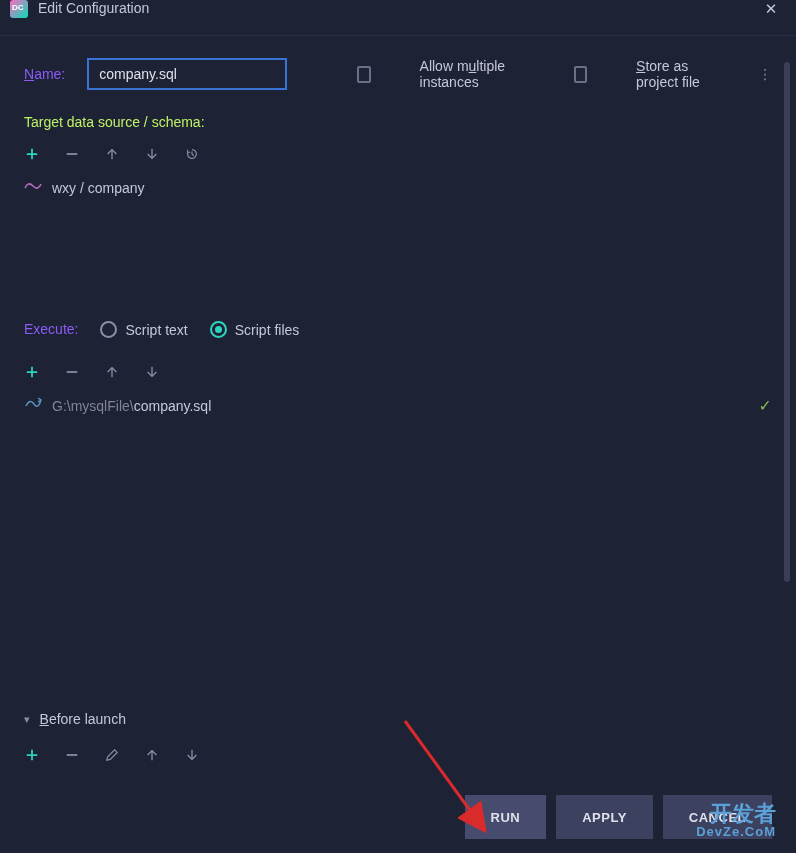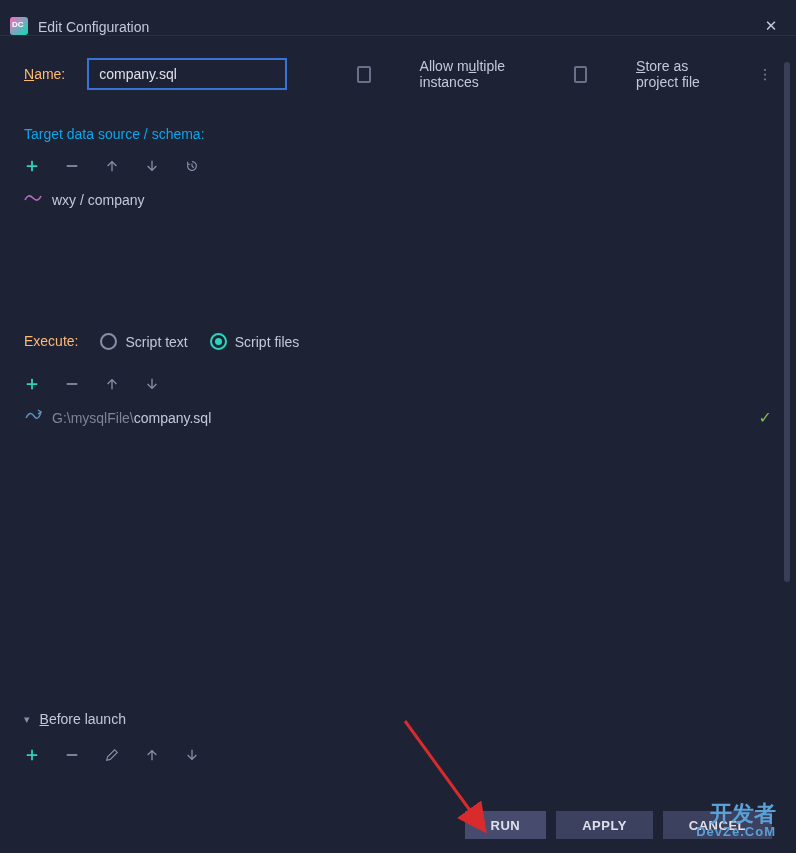--- a/index.html
+++ b/index.html
@@ -7,56 +7,56 @@
   width: 796px; height: 853px;
   background: #1e2235;
   color: #c5c8d9;
   font-family: -apple-system, "Segoe UI", Arial, sans-serif;
   font-size: 14px;
   overflow: hidden;
   position: relative;
 }
 .titlebar {
   height: 36px;
-  display: flex; align-items: flex-end;
+  display: flex; align-items: flex-start;
   padding: 0 10px;
   border-bottom: 1px solid #2a2e42;
 }
 .app-icon {
   width: 18px; height: 18px;
   background: linear-gradient(135deg, #ff6ac1 0%, #00e0b8 100%);
   border-radius: 3px;
   margin-right: 10px;
   position: relative;
 }
 .app-icon::after { content: "DC"; position: absolute; font-size: 8px; color: #fff; left: 2px; top: 3px; font-weight: bold; }
 .titlebar-text { flex: 1; color: #c5c8d9; }
 .close-x { width: 30px; text-align: center; cursor: pointer; font-size: 15px; }
 
 .content { padding: 22px 24px 0 24px; position: relative; height: 817px; }
 
 .row { display: flex; align-items: center; }
 .name-row { gap: 22px; }
 .underline-letter { text-decoration: underline; }
-.label { color: #fdba74; }
+.label { color: #8b5cf6; }
 .name-input {
   width: 200px; height: 32px;
   background: #1e2235;
   border: 2px solid #3874d6;
   color: #dfe1ea;
   padding: 0 10px;
   font-size: 14px;
   outline: none;
 }
 .spacer { flex: 1; }
 .checkbox { width: 17px; height: 17px; border: 2px solid #6b7089; border-radius: 2px; display: inline-block; margin-right: 8px; }
 .check-label { display: flex; align-items: center; margin-left: 26px; color: #c5c8d9; gap: 41px; }
 .kebab { margin-left: 16px; color: #8a8fa8; cursor: pointer; font-size: 14px; letter-spacing: 0; line-height: 4px; }
 
-.section-label { margin-top: 36px; color: #0ea5e9; }
+.section-label { margin-top: 24px; color: #bef264; }
 
 .icon-row { display: flex; align-items: center; gap: 24px; margin-top: 16px; }
 .icon-btn { color: #8a8fa8; cursor: pointer; display: inline-flex; align-items: center; justify-content: center; width: 16px; height: 16px; }
 .icon-btn.plus { color: #2dd4bf; }
 .icon-btn svg { width: 14px; height: 14px; }
 
 .ds-path { display: flex; align-items: flex-start; gap: 10px; margin-top: 18px; }
 .path-icon { color: #b56cc1; }
 .path-text { color: #c5c8d9; }
 
@@ -79,21 +79,21 @@
   background: #3a3e56;
   border-radius: 3px;
 }
 
 .before-launch { position: absolute; bottom: 126px; left: 24px; display: flex; align-items: center; gap: 10px; }
 .chev { color: #8a8fa8; font-size: 11px; }
 .bl-icons { position: absolute; bottom: 90px; left: 24px; display: flex; align-items: center; gap: 24px; }
 
 .button-bar { position: absolute; bottom: 14px; right: 24px; display: flex; gap: 10px; }
 .btn {
-  height: 28px; padding: 0 26px;
+  height: 44px; padding: 0 26px;
   background: #3c4160;
   color: #dfe1ea;
   border: none;
   font-size: 13px;
   font-weight: 600;
   letter-spacing: 0.5px;
   cursor: pointer;
 }
 .btn.primary { background: #474c6e; }
 

